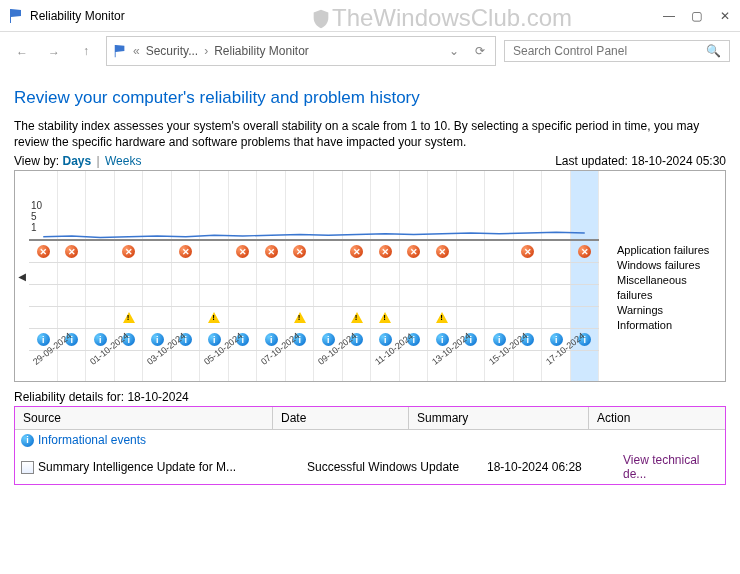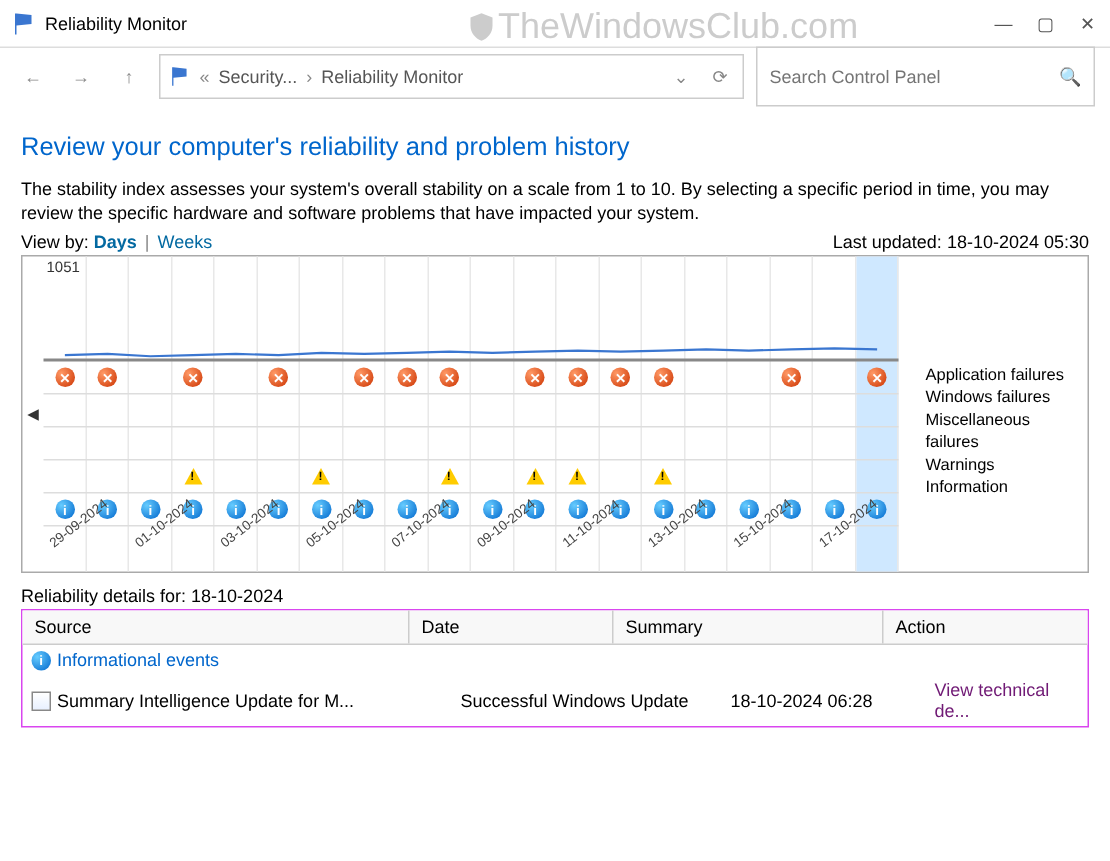--- a/index.html
+++ b/index.html
@@ -9,38 +9,38 @@
 .titlebar .title { font-size: 12px; flex: 1; }
 .titlebar .win-btns { display: flex; gap: 14px; }
 .titlebar .win-btn { width: 14px; height: 14px; display: flex; align-items: center; justify-content: center; color: #555; }
 .watermark { position: absolute; top: 4px; left: 310px; font-size: 24px; color: #ccc; font-weight: 400; pointer-events: none; z-index: 5; }
 .watermark .shield { display: inline-block; width: 22px; height: 22px; vertical-align: -4px; }
 .navbar { display: flex; align-items: center; height: 38px; padding: 4px 10px; gap: 8px; }
 .nav-btn { width: 24px; height: 24px; display: flex; align-items: center; justify-content: center; color: #888; cursor: pointer; }
 .breadcrumb { flex: 1; display: flex; align-items: center; border: 1px solid #ccc; height: 30px; padding: 0 6px; gap: 6px; color: #555; }
 .breadcrumb .sep { color: #888; }
 .breadcrumb .drop { margin-left: auto; color: #888; padding: 0 6px; cursor: pointer; }
-.searchbox { width: 226px; border: 1px solid #ccc; height: 40px; display: flex; align-items: center; padding: 0 8px; }
+.searchbox { width: 226px; border: 1px solid #ccc; height: 22px; display: flex; align-items: center; padding: 0 8px; }
 .searchbox input { border: none; outline: none; flex: 1; font-size: 12px; color: #555; }
 .searchbox .sicon { color: #888; }
 .content { padding: 6px 14px; }
 h1 { color: #0066cc; font-size: 17px; font-weight: 400; margin: 12px 0 10px; }
 .desc { font-size: 12px; line-height: 1.35; margin-bottom: 4px; }
 .viewrow { display: flex; justify-content: space-between; font-size: 12px; margin-bottom: 2px; }
 .viewrow a { color: #0369a1; text-decoration: none; }
 .viewrow .sel { font-weight: 600; }
 .viewrow .sep2 { color: #888; margin: 0 2px; }
 .chartwrap { border: 1px solid #aaa; display: flex; height: 212px; }
 .chart-arrow { width: 14px; display: flex; align-items: center; justify-content: center; color: #333; font-size: 10px; cursor: pointer; }
 .chart-main { flex: 1; position: relative; }
 .chart-legend { width: 112px; padding: 72px 4px 0 4px; font-size: 11px; line-height: 1.35; }
 .chart-grid { position: absolute; inset: 0; display: flex; }
 .chart-col { flex: 1; border-right: 1px solid #e8e8e8; position: relative; }
 .chart-col.selected { background: #cfe8ff; }
-.chart-yaxis { position: absolute; left: 2px; top: 2px; font-size: 10px; color: #333; display: flex; flex-direction: row; height: 60px; justify-content: flex-end; z-index: 2; }
+.chart-yaxis { position: absolute; left: 2px; top: 2px; font-size: 10px; color: #333; display: flex; flex-direction: column; height: 60px; justify-content: flex-end; z-index: 2; }
 .line-area { position: absolute; left: 0; right: 0; top: 0; height: 70px; border-bottom: 2px solid #888; }
 .line-area svg { width: 100%; height: 100%; }
 .icon-rows { position: absolute; left: 0; right: 0; top: 70px; bottom: 30px; display: flex; flex-direction: column; }
 .icon-row { flex: 1; border-bottom: 1px solid #ddd; display: flex; }
 .icon-cell { flex: 1; display: flex; align-items: center; justify-content: center; }
 .ic { width: 13px; height: 13px; border-radius: 50%; display: flex; align-items: center; justify-content: center; font-size: 9px; font-weight: bold; color: #fff; }
 .ic-err { background: radial-gradient(circle at 30% 30%, #ff9966, #cc3300); }
 .ic-warn { width: 0; height: 0; border-left: 6px solid transparent; border-right: 6px solid transparent; border-bottom: 11px solid #ffcc00; border-radius: 0; position: relative; }
 .ic-warn::after { content: "!"; position: absolute; left: -2px; top: 1px; font-size: 8px; color: #000; }
 .ic-info { background: radial-gradient(circle at 30% 30%, #66ccff, #0066cc); }

